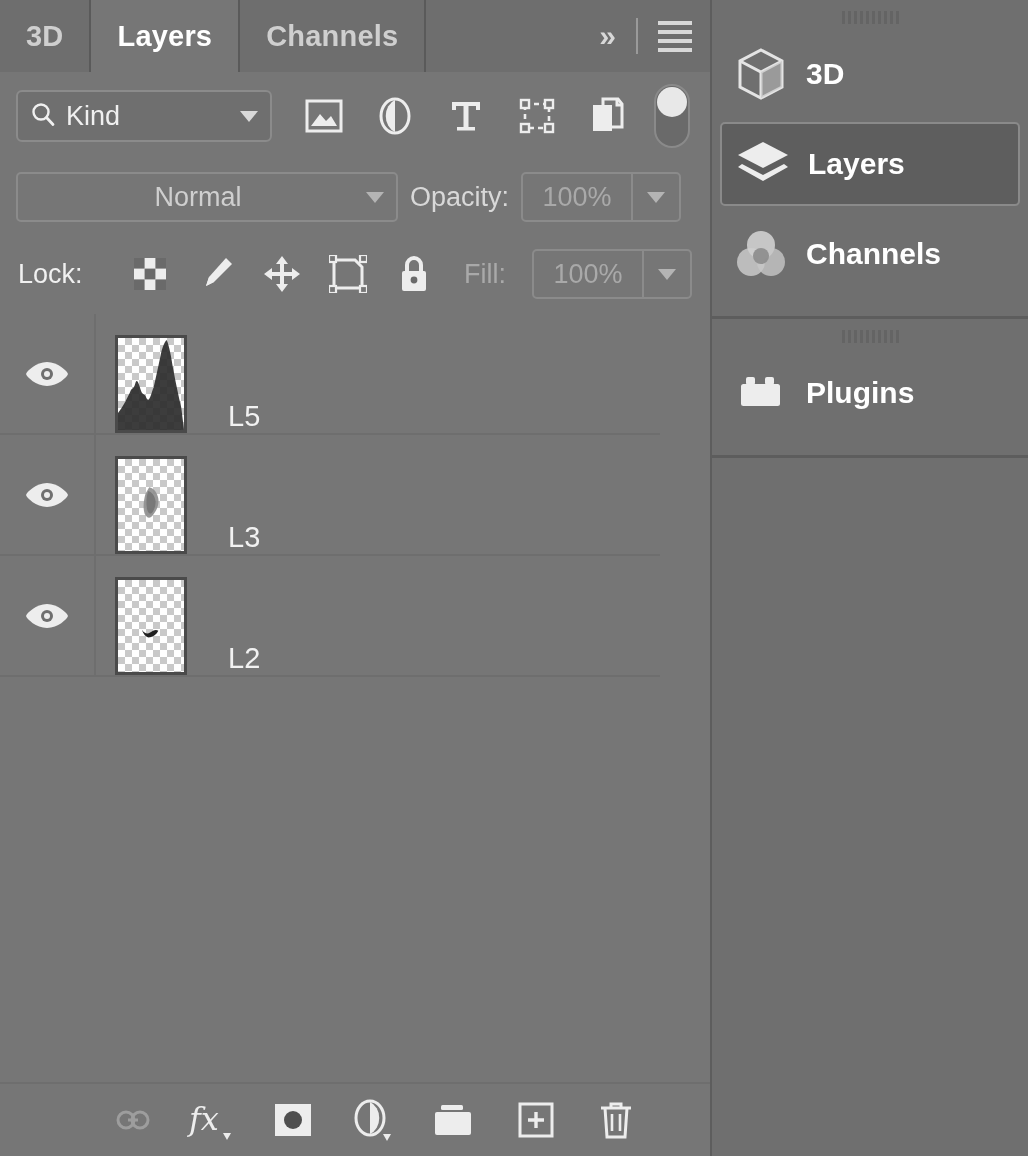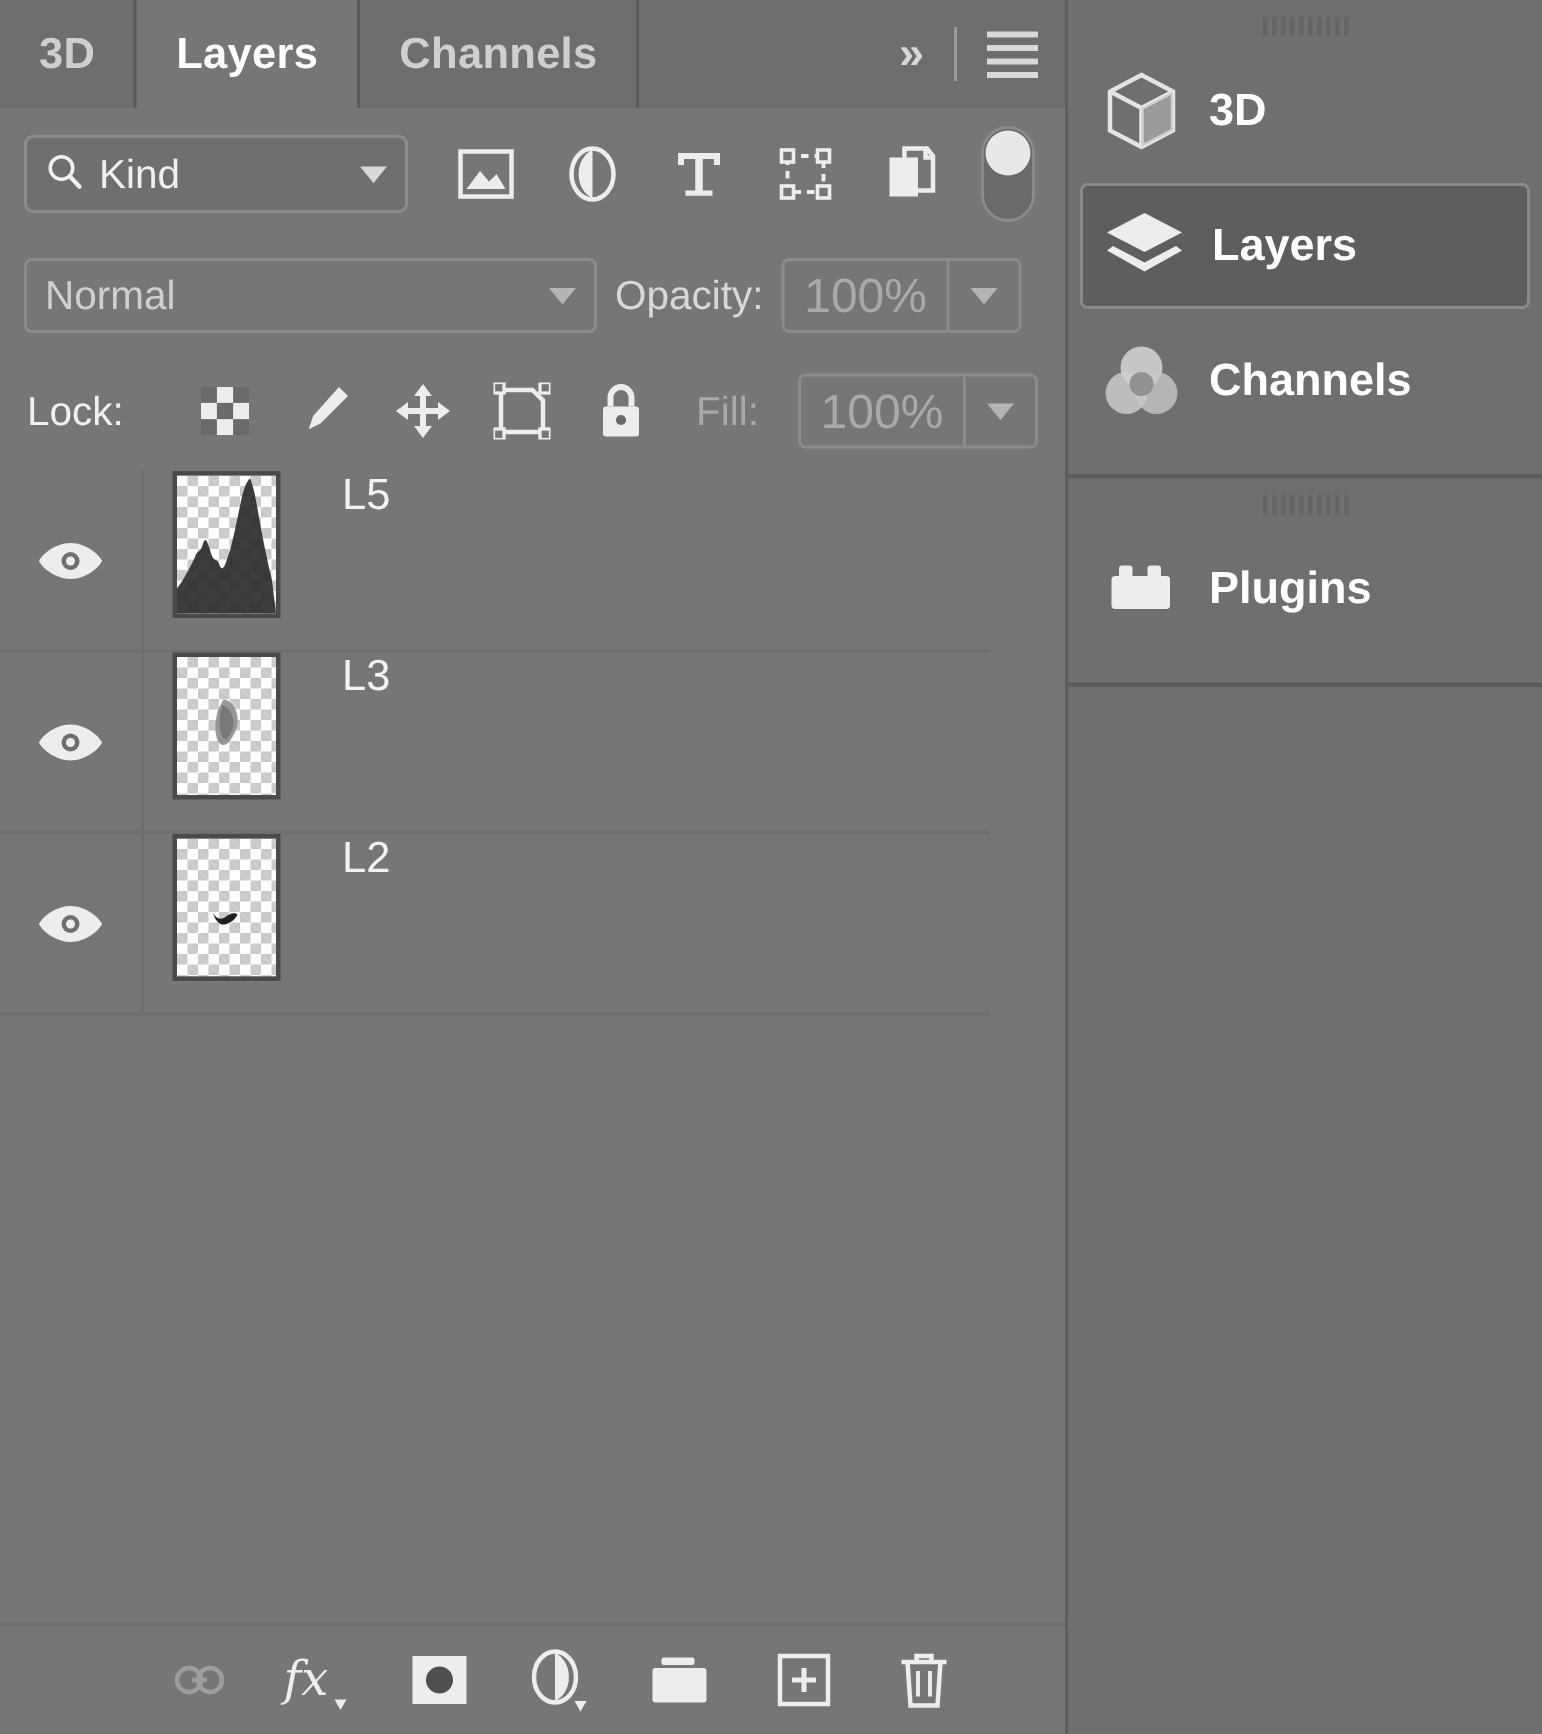--- a/index.html
+++ b/index.html
@@ -38,44 +38,44 @@
   }
   .kindbox .lbl { flex: 1; color: #f0f0f0; font-size: 27px; }
   .chev { width: 0; height: 0; border-left: 9px solid transparent; border-right: 9px solid transparent; border-top: 11px solid #d9d9d9; }
   .ficons { display: flex; align-items: center; gap: 0; margin-left: 16px; }
   .ficon { width: 71px; height: 58px; display: flex; align-items: center; justify-content: center; }
   .toggle-wrap { margin-left: 6px; width: 46px; display:flex; justify-content:center; }
   .toggle { width: 36px; height: 64px; border-radius: 18px; background: #6a6a6a; border: 2px solid #8a8a8a; position: relative; }
   .toggle .knob { position: absolute; top: 1px; left: 1px; width: 30px; height: 30px; border-radius: 50%; background: #e8e8e8; }
 
   
-  .blendrow { height: 74px; display: flex; align-items: center; padding: 0 16px; gap: 12px; }
+  .blendrow { height: 74px; display: flex; align-items: center; padding: 0 16px; gap: 12px; text-align: center; }
   .blendbox {
     width: 382px; height: 50px; border: 2px solid #8b8b8b; border-radius: 5px;
     display: flex; align-items: center; padding: 0 12px;
   }
   .blendbox .lbl { flex: 1; color: #cfcfcf; font-size: 27px; }
   .chevd { width: 0; height: 0; border-left: 9px solid transparent; border-right: 9px solid transparent; border-top: 11px solid #b4b4b4; }
   .oplabel { color: #d8d8d8; font-size: 27px; }
   .opfield { height: 50px; border: 2px solid #8b8b8b; border-radius: 5px; display: flex; align-items: stretch; }
-  .opfield .val { width: 108px; display: flex; align-items: center; justify-content: center; color: #a9a9a9; font-size: 32px; }
+  .opfield .val { width: 108px; display: flex; align-items: center; justify-content: center; color: #a9a9a9; font-size: 27px; }
   .opfield .stepper { width: 48px; border-left: 2px solid #8b8b8b; display: flex; align-items: center; justify-content: center; }
 
   
   .lockrow { height: 80px; display: flex; align-items: center; padding: 0 18px; gap: 16px; }
   .locklabel { color: #f0f0f0; font-size: 27px; margin-right: 18px; }
   .lockicons { display: flex; align-items: center; gap: 0; }
   .lockicon { width: 66px; height: 56px; display: flex; align-items: center; justify-content: center; }
   .filllabel { color: #a9a9a9; font-size: 27px; margin-left: auto; margin-right: 10px; }
 
   
   .listwrap { position: relative; height: 730px; }
   .layerlist { position: absolute; inset: 0 50px 0 0; }
   .scrollcol { position: absolute; top: 0; right: 0; width: 50px; bottom: 0; background: #767676; }
-  .row { height: 121px; display: flex; align-items: flex-start; border-bottom: 2px solid #6e6e6e; }
+  .row { height: 121px; display: flex; align-items: flex-end; border-bottom: 2px solid #6e6e6e; }
   .row.selected { background: #9a9a9a; }
   .eyecell { width: 96px; height: 100%; display: flex; align-items: center; justify-content: center; border-right: 2px solid #6e6e6e; position: relative; }
   .row.selected .eyecell { background: #767676; }
   .thumbcell { width: 110px; display: flex; align-items: center; justify-content: center; position: relative; }
   .thumb { width: 72px; height: 98px; border: 3px solid #4a4a4a; position: relative; overflow: hidden;
            background-image: linear-gradient(45deg,#c9c9c9 25%,transparent 25%,transparent 75%,#c9c9c9 75%),
                              linear-gradient(45deg,#c9c9c9 25%,#ffffff 25%,#ffffff 75%,#c9c9c9 75%);
            background-size: 14px 14px; background-position: 0 0, 7px 7px; }
   .thumb.white { background: #ffffff; background-image: none; }
   .thumb svg { position: absolute; inset: 0; width: 100%; height: 100%; }

